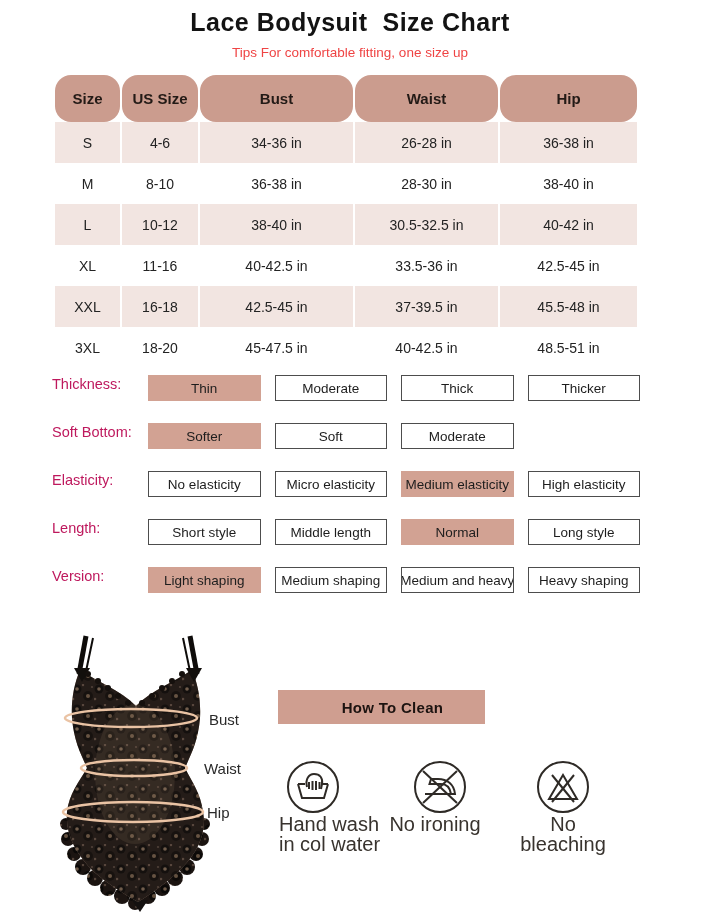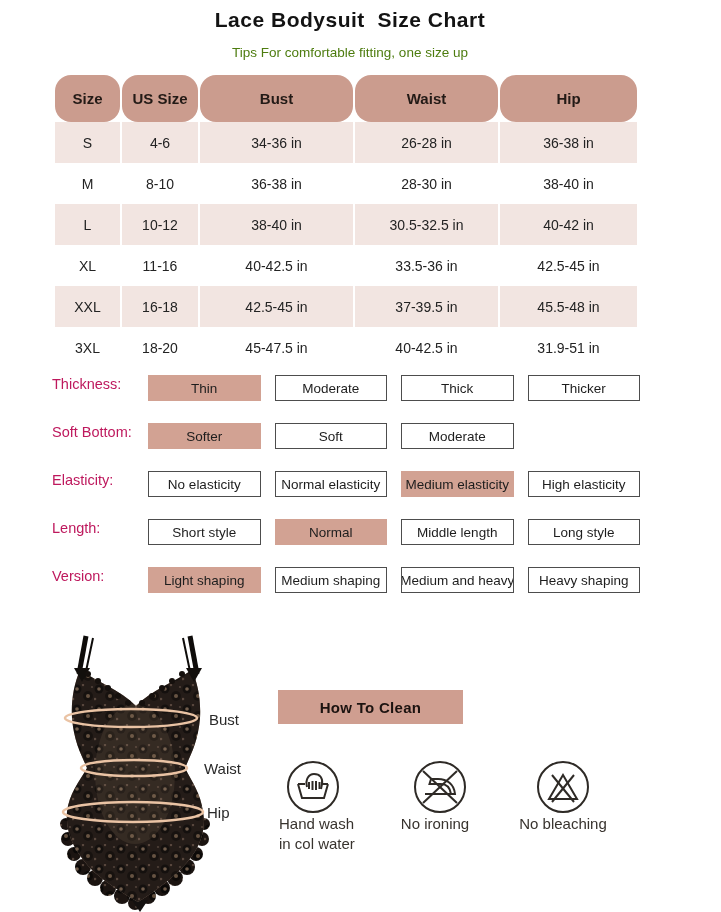--- a/index.html
+++ b/index.html
@@ -1,45 +1,45 @@
 <!DOCTYPE html>
 <html style="--table-header-bg: #cb9c8e; --table-row-alt-bg: #f2e5e1; --highlight-bg: #d2a293; --banner-bg: #cf9e90; --chip-border: #4d4d4d; --ring: #eac3a4;"><head>
 <meta charset="utf-8">
 <style>
   html,body{margin:0;padding:0;background:#fff;}
   .canvas{position:relative;width:721px;height:912px;background:#fff;overflow:hidden;
           font-family:"Liberation Sans", sans-serif;color:#1f1f1f;}
 
   .title{position:absolute;top:8px;left:0;width:700px;text-align:center;
-         font-size:21px;font-weight:600;letter-spacing:.5px;color:#131313;white-space:pre;}
+         font-size:25px;font-weight:600;letter-spacing:.5px;color:#131313;white-space:pre;}
   .subtitle{position:absolute;top:45px;left:0;width:700px;text-align:center;
-            font-size:13.5px;color:#4d7c0f;}
+            font-size:13.5px;color:#ef4444;}
 
   table.size-chart{position:absolute;left:53px;top:75px;border-collapse:separate;
                    border-spacing:2px 0;table-layout:fixed;}
   table.size-chart th{background:var(--table-header-bg,#cb9c8e);height:45px;
                       font-size:15px;font-weight:700;color:#231a16;text-align:center;border-radius:16px;}
   table.size-chart td{height:39px;text-align:center;font-size:14px;color:#232323;}
   table.size-chart tbody tr:nth-child(odd) td{background:var(--table-row-alt-bg,#f2e5e1);}
 
   .attrs{position:absolute;left:52px;top:371px;width:588px;}
   .attr-row{display:flex;align-items:center;height:26px;margin-bottom:22px;}
   .attr-label{flex:0 0 96px;font-size:14.5px;color:#be185d;}
   .chips{flex:1;display:grid;grid-template-columns:repeat(4,1fr);gap:14px;margin-top:8px;}
   .chip{height:26px;display:flex;align-items:center;justify-content:center;
         border:1px solid var(--chip-border,#4d4d4d);background:#fff;font-size:13.5px;
         color:#1d1d1d;box-sizing:border-box;white-space:nowrap;overflow:hidden;}
   .chip.selected{background:var(--highlight-bg,#d2a293);border-color:transparent;}
 
   .fig-label{position:absolute;font-size:15px;color:#2a2a2a;}
   .banner{position:absolute;left:278px;top:690px;width:185px;height:34px;
           background:var(--banner-bg,#cf9e90);display:flex;align-items:center;justify-content:center;
-          font-size:15px;font-weight:700;letter-spacing:.3px;color:#1c1310;}
+          font-size:15px;font-weight:700;letter-spacing:.3px;color:#1c1310;padding-left:22px;}
   .care-icon{position:absolute;top:759px;width:56px;height:56px;}
-  .care-label{position:absolute;top:814px;font-size:15px;line-height:20px;color:#38332e;
+  .care-label{position:absolute;top:814px;font-size:20px;line-height:20px;color:#38332e;
               white-space:pre-line;}
   .center{text-align:center;}
   svg{display:block;}
 </style>
 </head>
 <body>
 
 <div class="canvas">
 
   <div class="title">Lace Bodysuit  Size Chart</div>
@@ -96,21 +96,21 @@
         <td>16-18</td>
         <td>42.5-45 in</td>
         <td>37-39.5 in</td>
         <td>45.5-48 in</td>
       </tr>
       <tr>
         <td>3XL</td>
         <td>18-20</td>
         <td>45-47.5 in</td>
         <td>40-42.5 in</td>
-        <td>31.9-51 in</td>
+        <td>48.5-51 in</td>
       </tr>
     </tbody>
   </table>
 
   <div class="attrs">
     <div class="attr-row">
       <div class="attr-label">Thickness:</div>
       <div class="chips">
         <div class="chip selected">Thin</div>
         <div class="chip">Moderate</div>
@@ -123,31 +123,31 @@
       <div class="chips">
         <div class="chip selected">Softer</div>
         <div class="chip">Soft</div>
         <div class="chip">Moderate</div>
       </div>
     </div>
     <div class="attr-row">
       <div class="attr-label">Elasticity:</div>
       <div class="chips">
         <div class="chip">No elasticity</div>
-        <div class="chip">Normal elasticity</div>
+        <div class="chip">Micro elasticity</div>
         <div class="chip selected">Medium elasticity</div>
         <div class="chip">High elasticity</div>
       </div>
     </div>
     <div class="attr-row">
       <div class="attr-label">Length:</div>
       <div class="chips">
         <div class="chip">Short style</div>
+        <div class="chip">Middle length</div>
         <div class="chip selected">Normal</div>
-        <div class="chip">Middle length</div>
         <div class="chip">Long style</div>
       </div>
     </div>
     <div class="attr-row">
       <div class="attr-label">Version:</div>
       <div class="chips">
         <div class="chip selected">Light shaping</div>
         <div class="chip">Medium shaping</div>
         <div class="chip">Medium and heavy</div>
         <div class="chip">Heavy shaping</div>

